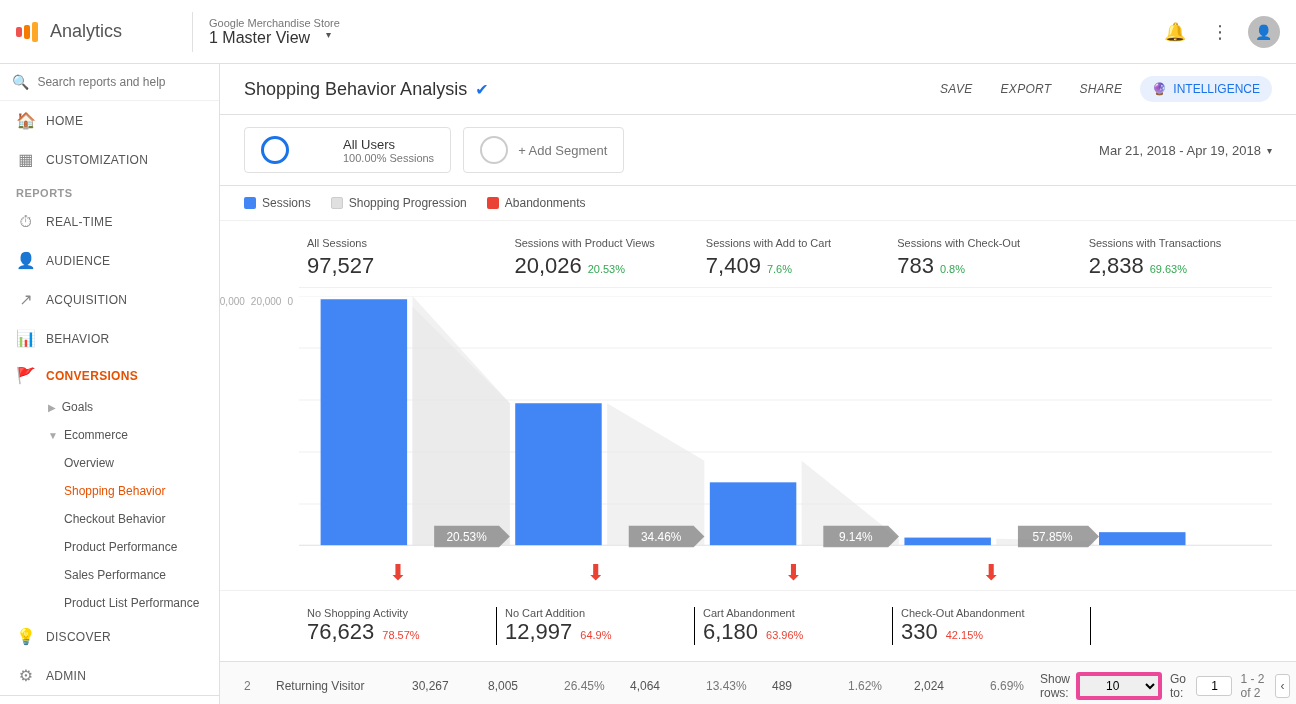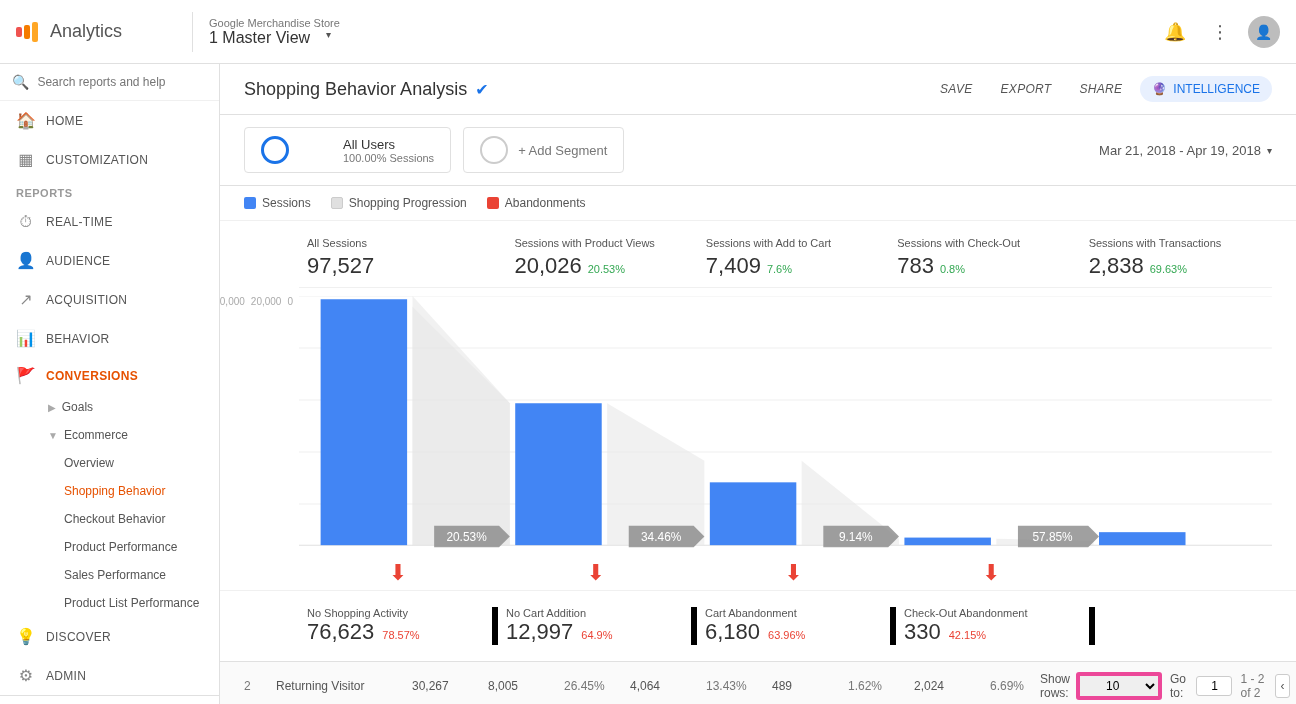--- a/index.html
+++ b/index.html
@@ -82,21 +82,21 @@
     .col-pct { font-size: 11px; color: #34a853; margin-left: 6px; }
 
     
     .chart-container { position: relative; height: 260px; margin-top: 8px; }
     .y-axis-labels { position: absolute; left: 0; top: 0; bottom: 30px; width: 55px; display: flex; justify-content: flex-end; padding: 0 0 4px 0; }
     .y-label { font-size: 10px; color: #aaa; text-align: right; padding-right: 6px; }
     .chart-svg-wrapper { position: absolute; left: 55px; right: 0; top: 0; bottom: 0; }
 
     
     .bottom-metrics { display: flex; padding: 16px 24px; background: #fff; border-top: 1px solid #f0f0f0; gap: 0; }
-    .metric-col { flex: 1; border-right: 6px solid #000000; padding: 0 8px; }
+    .metric-col { flex: 1; border-right: 1px solid #000000; padding: 0 8px; }
     .metric-col:first-child { padding-left: 0; }
     .metric-col:last-child { border-right: none; }
     .metric-label { font-size: 11px; color: #555; }
     .metric-value { font-size: 22px; font-weight: 400; color: #333; }
     .metric-pct { font-size: 11px; color: #ea4335; }
 
     
     .table-footer { background: #fafafa; border-top: 1px solid #e0e0e0; padding: 10px 24px; display: flex; align-items: center; justify-content: space-between; font-size: 12px; color: #555; }
     .row-data { display: flex; align-items: center; gap: 16px; }
     .row-num { font-size: 12px; color: #777; min-width: 16px; }

